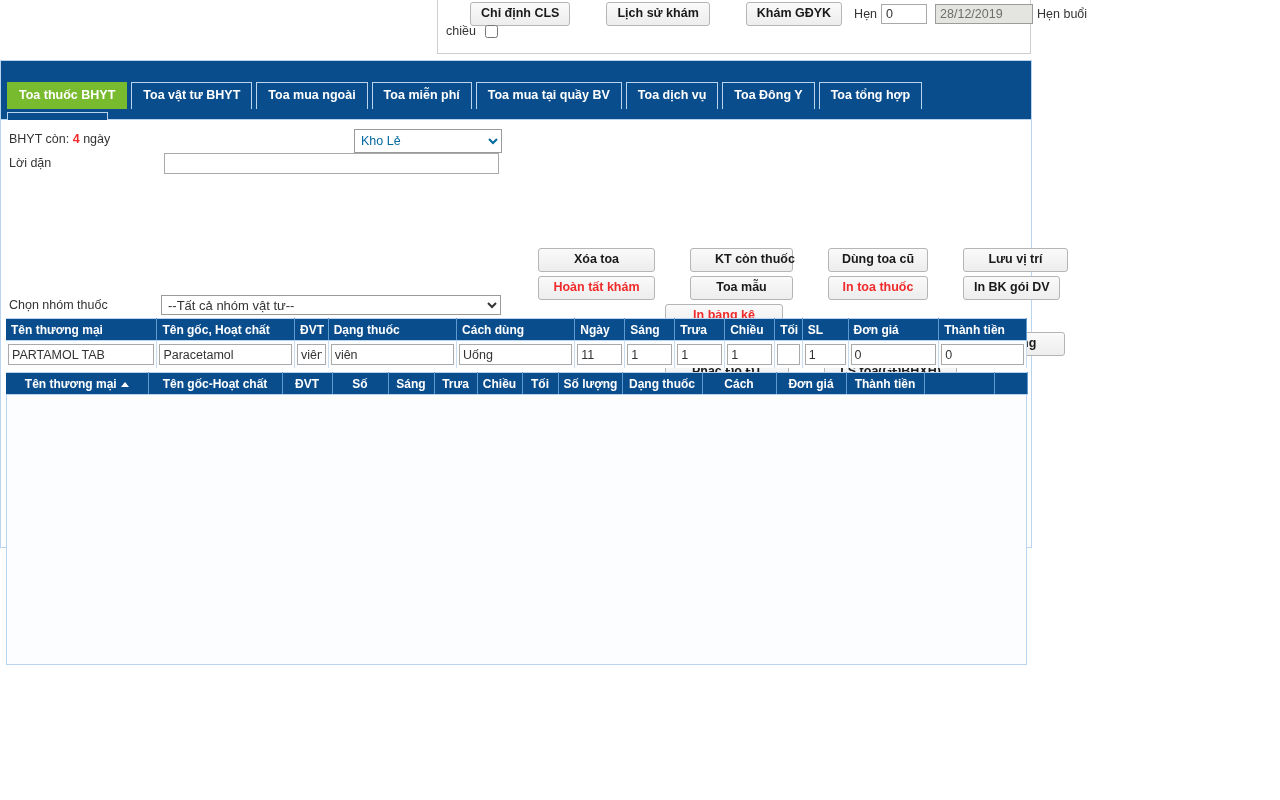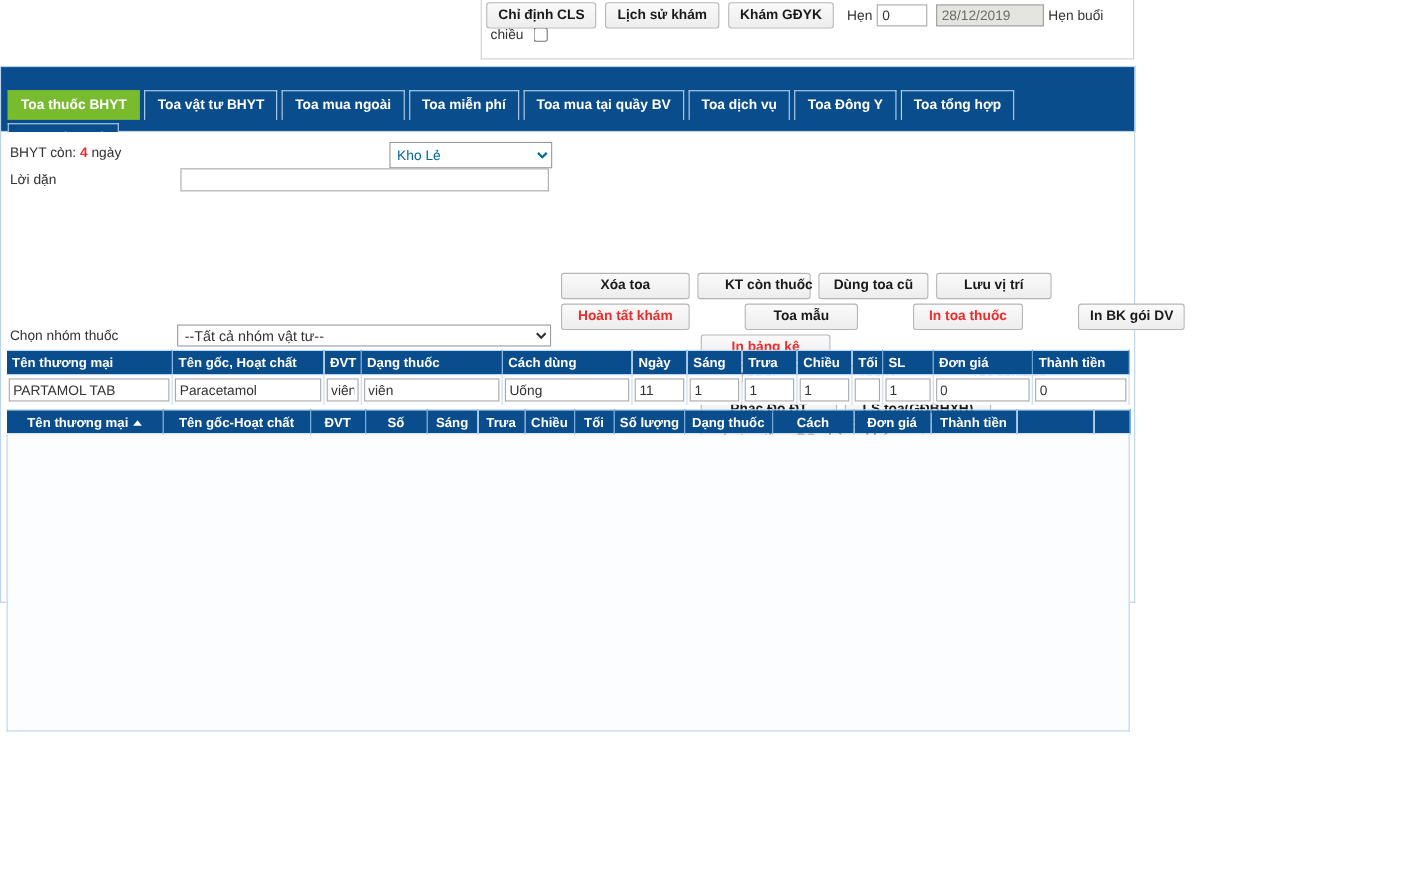--- a/index.html
+++ b/index.html
@@ -40,20 +40,21 @@
     font-size: 12.5px;
     font-weight: bold;
     color: #1a1a1a;
     background: linear-gradient(to bottom, #fafafa 0%, #ededed 100%);
     border: 1px solid #b5b5b5;
     border-radius: 3px;
     padding: 3px 10px 4px;
     cursor: pointer;
     line-height: 15px;
     white-space: nowrap;
+    margin-left: 28px;
   }
   .btn.red { color: #ef2b2b; }
   .plain-label {
     font-size: 12.5px;
     color: #333;
     padding: 0 4px;
   }
   .txtbox {
     font-family: "Liberation Sans", sans-serif;
     font-size: 12.5px;
@@ -139,21 +140,21 @@
     color: #0369a1;
     background: #ffffff;
     border: 1px solid #9a9a9a;
     padding: 1px 2px;
   }
 
   
   .bgrid { position: absolute; display: flex; }
   .bgrid .btn { margin-right: 7px; }
   #brow1 { left: 509px; top: 128px; }
-  #brow2 { left: 509px; top: 156px; gap: 43px; }
+  #brow2 { left: 509px; top: 156px; }
   #brow3 { left: 636px; top: 184px; }
   #brow4 { left: 636px; top: 212px; }
   #brow5 { left: 636px; top: 240px; }
   #brow6 { left: 636px; top: 268px; }
   .wfix-xoatoa   { width: 117px; }
   .wfix-hoantat  { width: 117px; }
   .wfix-toamau   { width: 103px; }
   .wfix-intoa    { width: 100px; }
   .wfix-ktcon    { width: 103px; padding-left: 24px; }
   .wfix-dungtoa  { width: 100px; }

